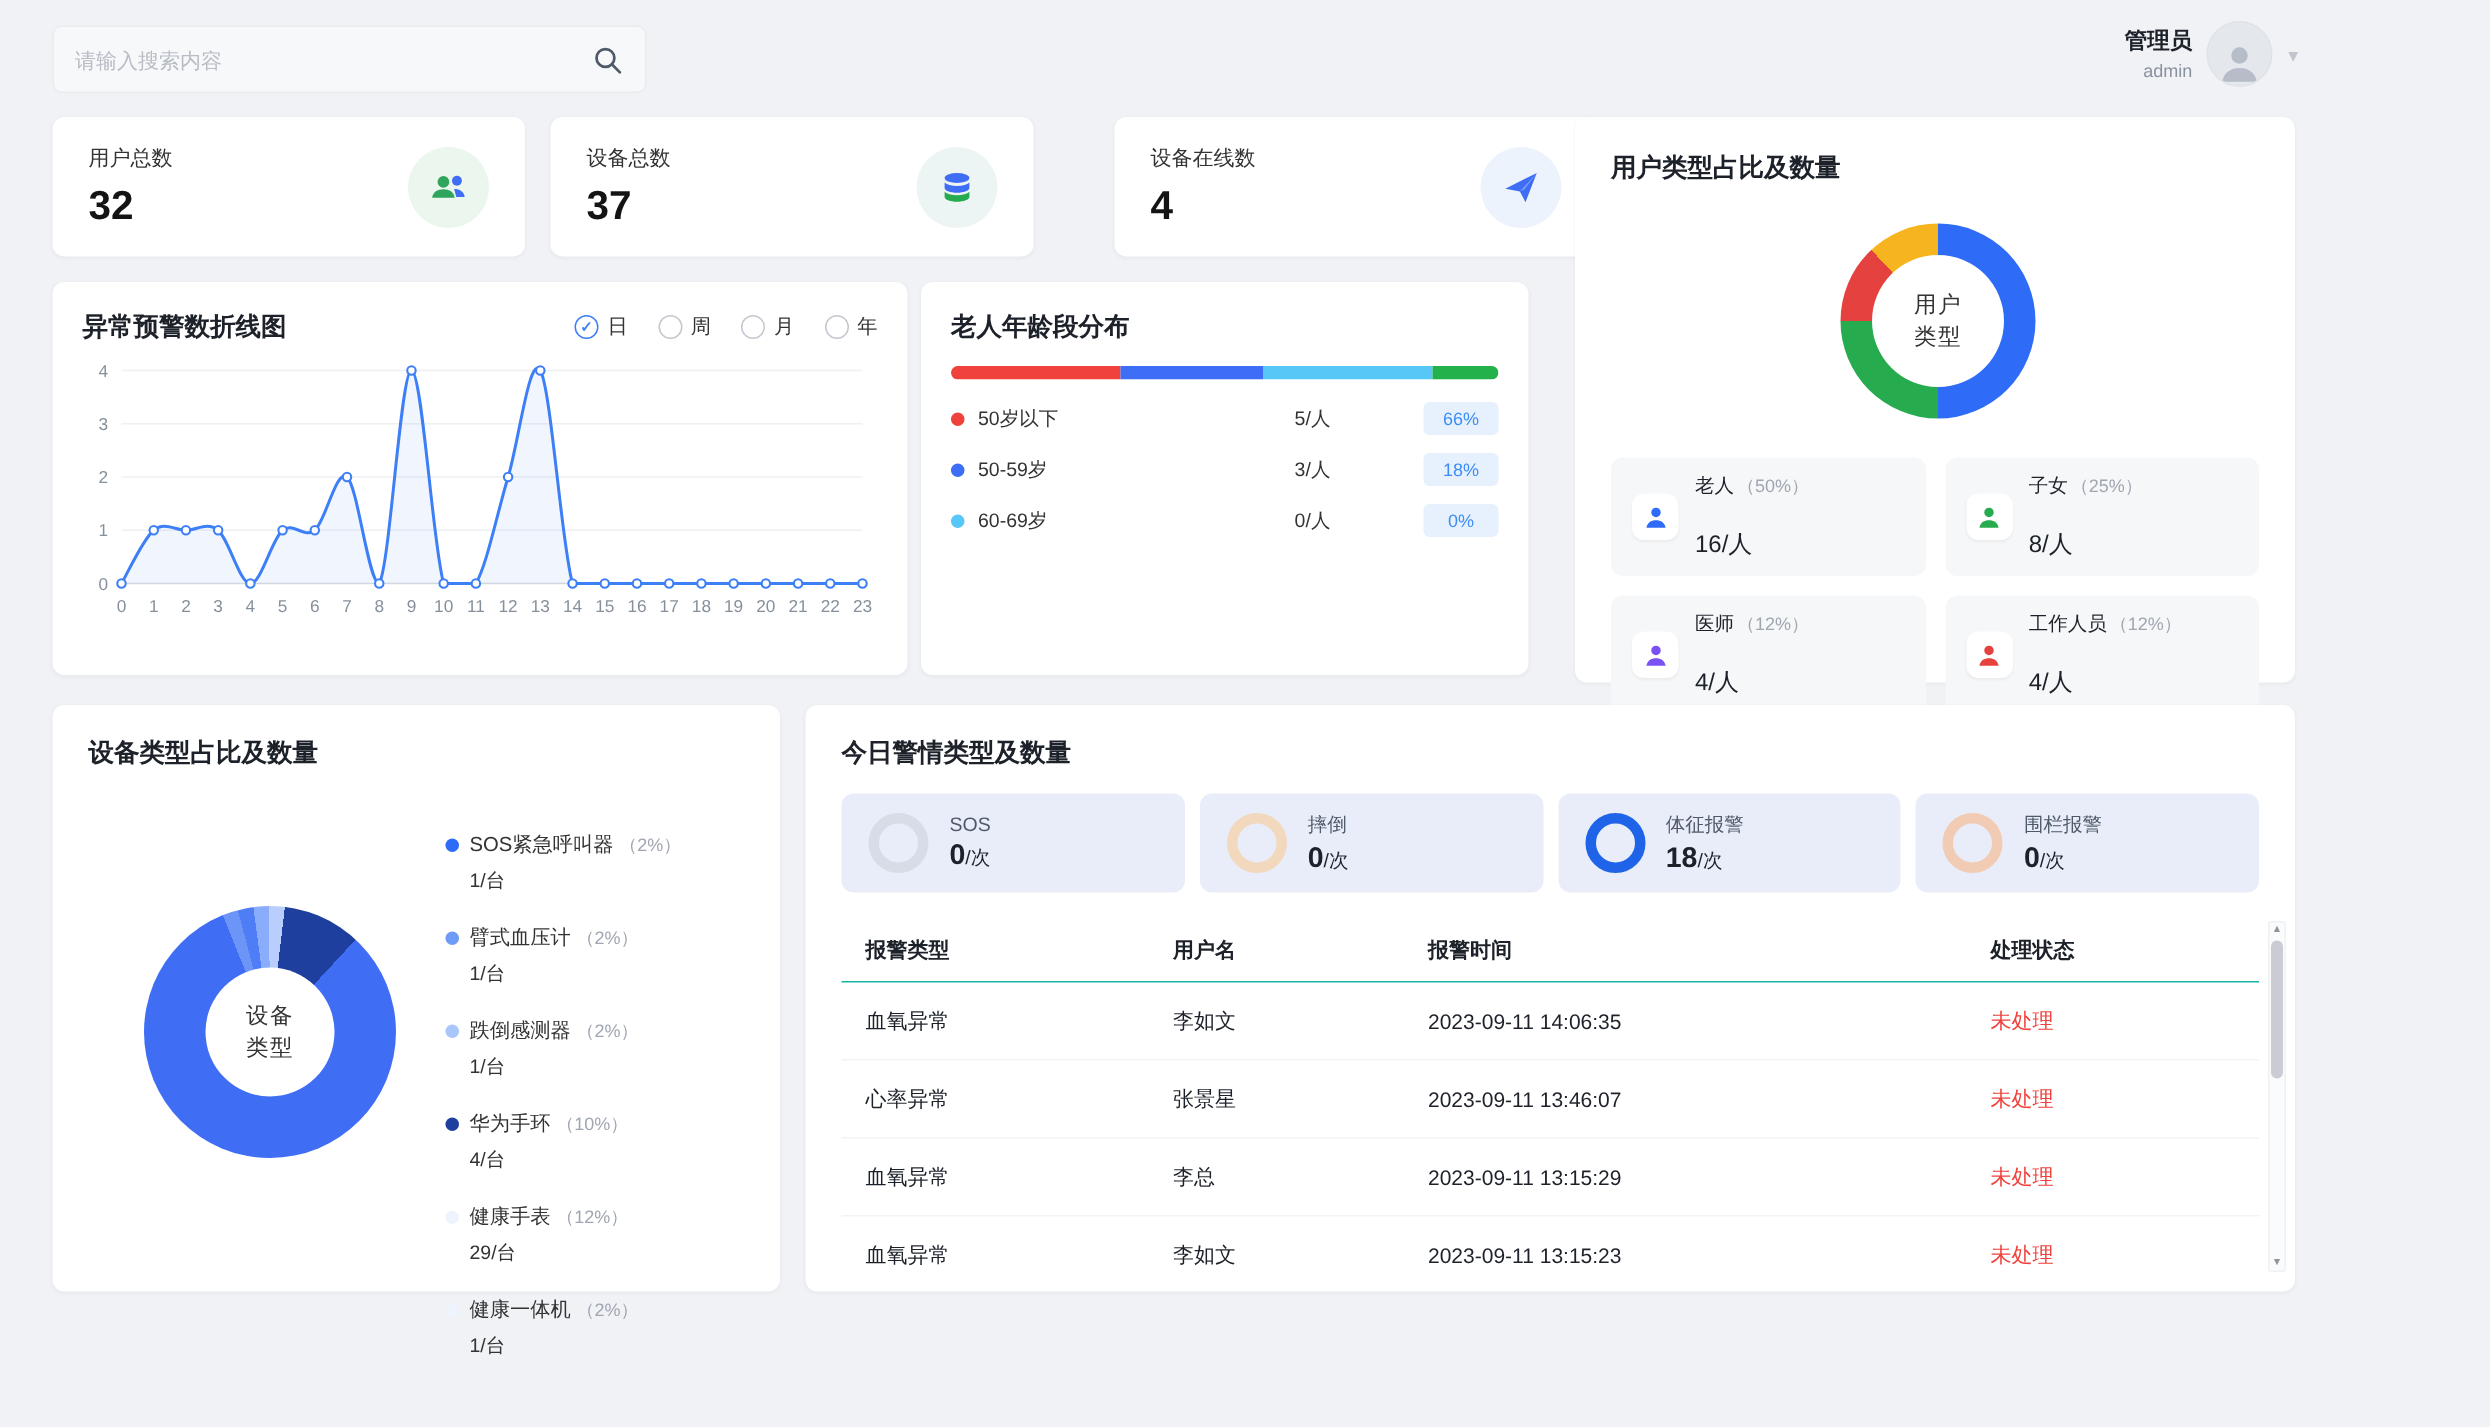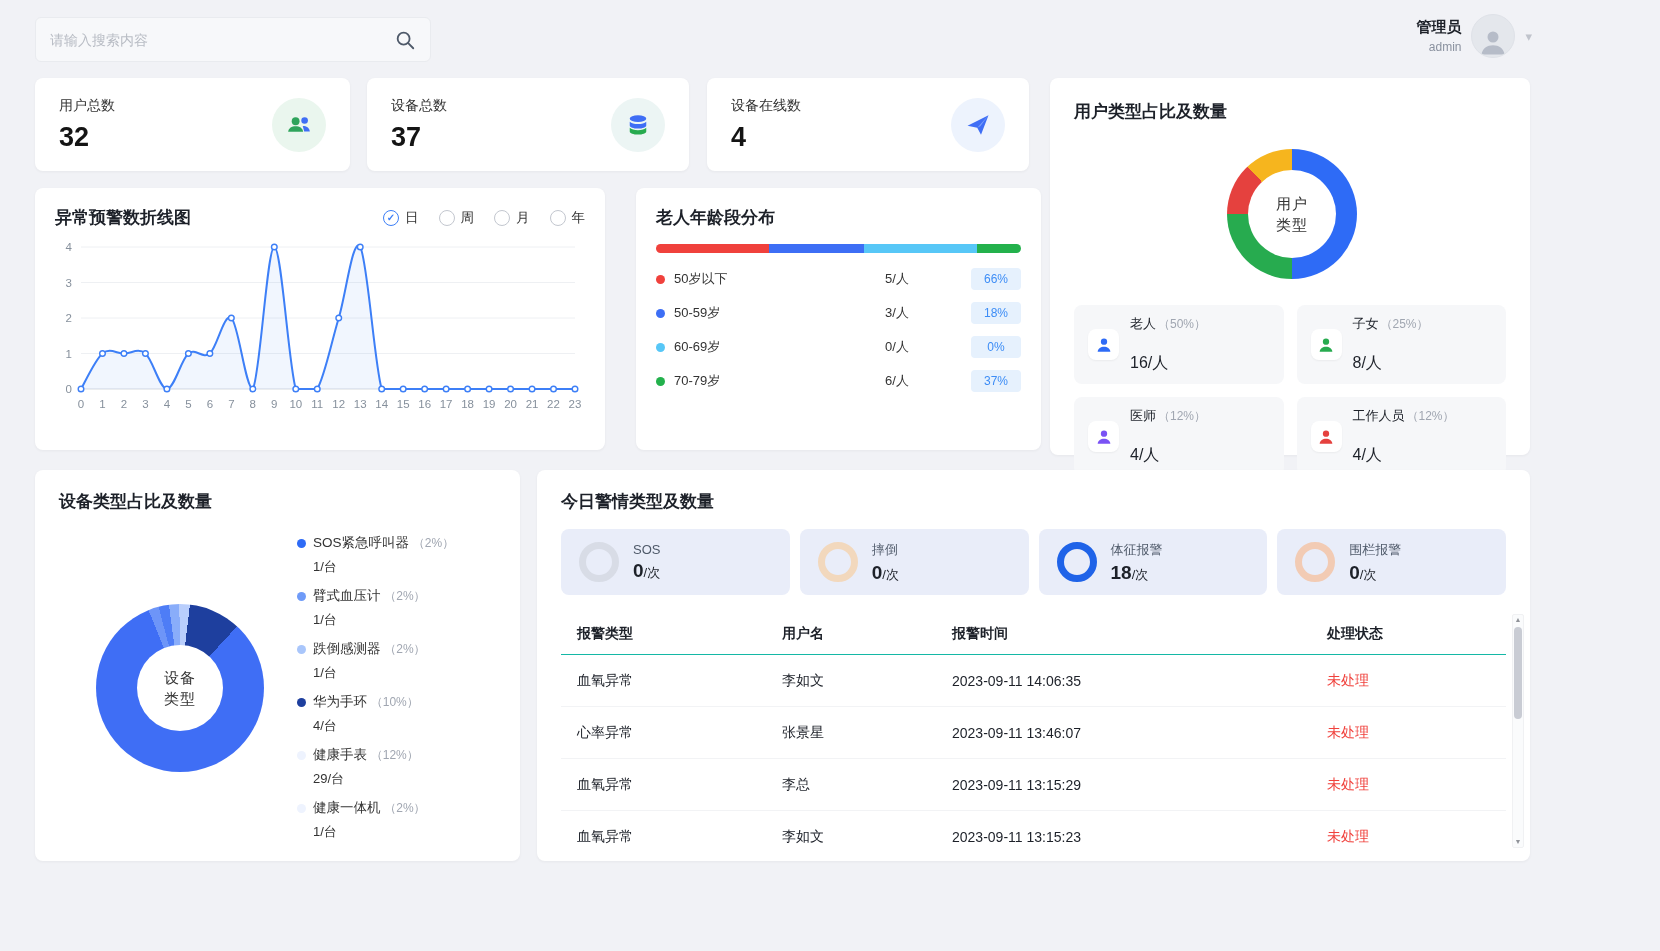--- a/index.html
+++ b/index.html
@@ -20,21 +20,21 @@
   #user-role { font-size:15px; font-weight:700; color:#1d2129; }
   #user-name { font-size:12px; color:#8a919f; margin-top:3px; }
   #avatar { width:44px; height:44px; border-radius:50%; background:#e4e7ec; overflow:hidden; display:flex; align-items:flex-end; justify-content:center; cursor:pointer; border:1px solid #dfe2e8; }
   #avatar svg { width:30px; height:30px; }
   #user-caret { color:#c0c4cc; font-size:13px; cursor:pointer; }
 
   
   .stat-card { top:78px; height:93px; display:flex; align-items:center; justify-content:space-between; padding:0 24px; }
   #stat-0 { left:35px; width:315px; }
   #stat-1 { left:367px; width:322px; }
-  #stat-2 { left:707px; width:322px; }
+  #stat-2 { left:743px; width:322px; }
   .stat-label { font-size:14px; color:#333; }
   .stat-value { font-size:27px; font-weight:700; color:#141414; margin-top:7px; }
   .stat-icon-wrap { width:54px; height:54px; border-radius:50%; display:flex; align-items:center; justify-content:center; }
   .stat-icon-wrap svg { width:30px; height:30px; }
   #stat-0 .stat-icon-wrap { background:#eaf6ee; }
   #stat-1 .stat-icon-wrap { background:#ecf5f4; }
   #stat-2 .stat-icon-wrap { background:#edf3fd; }
 
   
   #user-type-card { left:1050px; top:78px; width:480px; height:377px; padding:22px 20px 16px 24px; }
@@ -55,35 +55,35 @@
   .card-head { display:flex; justify-content:space-between; align-items:center; }
   #periods { display:flex; gap:20px; }
   .period { display:flex; align-items:center; gap:6px; font-size:13.5px; color:#333; cursor:pointer; }
   .rc { width:16px; height:16px; border:1px solid #c3c7cf; border-radius:50%; display:inline-flex; align-items:center; justify-content:center; background:#fff; }
   .period.active .rc { border-color:#3d7ff7; }
   .period.active .rc::after { content:"✓"; color:#3d7ff7; font-size:10px; font-weight:700; }
   #line-svg { margin-top:2px; display:block; }
   .tick { font-size:11.5px; fill:#86909c; font-family:"Liberation Sans",sans-serif; }
 
   
-  #age-card { left:636px; top:188px; width:405px; height:262px; padding:18px 20px; }
+  #age-card { left:614px; top:188px; width:405px; height:262px; padding:18px 20px; }
   #age-bar { margin-top:15px; height:9px; border-radius:5px; overflow:hidden; display:flex; }
   #age-rows { margin-top:9px; }
   .age-row { height:34px; display:flex; align-items:center; }
   .age-dot { width:9px; height:9px; border-radius:50%; margin-right:9px; flex:none; }
   .age-lbl { flex:1; font-size:13px; color:#333; }
   .age-cnt { width:120px; text-align:center; font-size:13px; color:#333; }
   .age-pill { width:50px; margin-left:14px; text-align:center; font-size:12px; color:#3d8df6; background:#e6f1fd; border-radius:4px; padding:4px 0; }
 
   
   #device-card { left:35px; top:470px; width:485px; height:391px; padding:20px 24px; }
   #dev-donut { position:absolute; left:61px; top:134px; width:168px; height:168px; }
   #dev-donut .donut-inner { left:41px; top:41px; width:86px; height:86px; }
   #dev-legend { position:absolute; left:262px; top:64px; width:208px; }
-  .dev-item { display:grid; grid-template-columns:16px 1fr; margin-bottom:11px; }
+  .dev-item { display:grid; grid-template-columns:16px 1fr; margin-bottom:11px;margin-top:20px; }
   .dev-dot { width:9px; height:9px; border-radius:50%; margin-top:5px; }
   .dev-l1 { font-size:13.5px; color:#333; }
   .dev-l1 .pct { font-size:12px; color:#a0a6b1; }
   .dev-l2 { grid-column:2; font-size:13px; color:#333; margin-top:6px; }
 
   
   #alarm-card { left:537px; top:470px; width:993px; height:391px; padding:20px 24px; overflow:hidden; }
   #alarm-tiles { display:flex; gap:10px; margin-top:16px; }
   .alarm-tile { flex:1; height:66px; background:#e9edf9; border-radius:8px; display:flex; align-items:center; padding:0 18px; gap:14px; }
   .alarm-ring { width:40px; height:40px; border-radius:50%; border:7px solid #ccc; background:transparent; flex:none; }
@@ -337,26 +337,20 @@
       <span class="age-lbl">50-59岁</span>
       <span class="age-cnt">3/人</span>
       <span class="age-pill">18%</span>
     </div>
     <div class="age-row">
       <span class="age-dot" style="background: rgb(87, 199, 247);"></span>
       <span class="age-lbl">60-69岁</span>
       <span class="age-cnt">0/人</span>
       <span class="age-pill">0%</span>
     </div>
-    <div class="age-row">
-      <span class="age-dot" style="background: rgb(35, 177, 76);"></span>
-      <span class="age-lbl">70-79岁</span>
-      <span class="age-cnt">6/人</span>
-      <span class="age-pill">37%</span>
-    </div>
   </div>
 </div>
 
 <div class="card" id="device-card">
   <div class="card-title">设备类型占比及数量</div>
   <div class="donut" id="dev-donut" style="background: conic-gradient(from -22deg, rgb(109, 149, 248) 0%, rgb(109, 149, 248) 2%, rgb(78, 125, 246) 2%, rgb(78, 125, 246) 4%, rgb(137, 173, 250) 4%, rgb(137, 173, 250) 6%, rgb(185, 206, 252) 6%, rgb(185, 206, 252) 8%, rgb(30, 63, 158) 8%, rgb(30, 63, 158) 18%, rgb(63, 110, 245) 18%, rgb(63, 110, 245) 96%);">
     <div class="donut-inner">
       <span>设备</span>
       <span>类型</span>
     </div>

